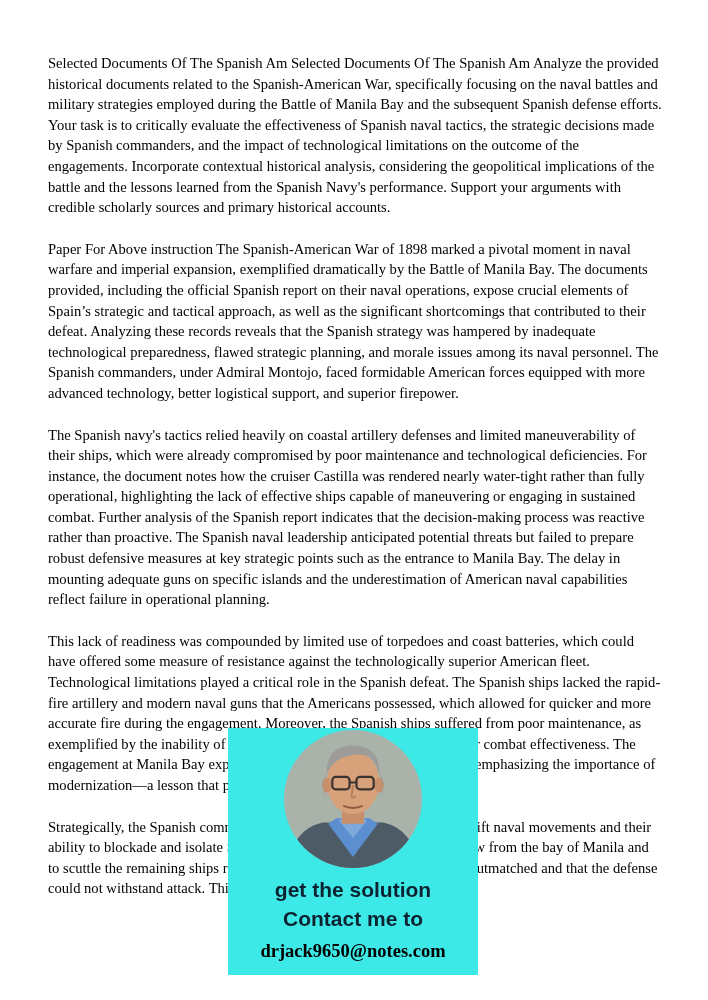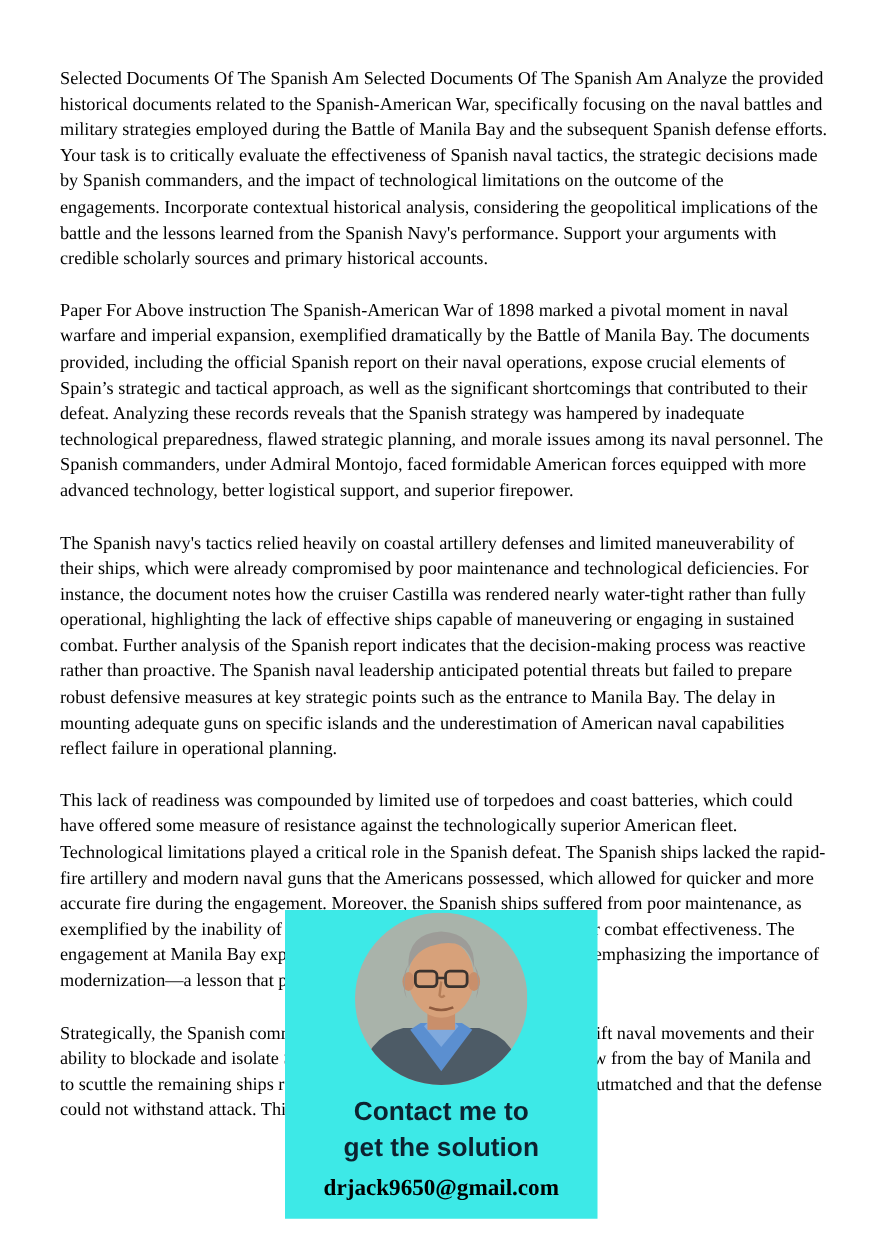--- a/index.html
+++ b/index.html
@@ -101,19 +101,19 @@
         <rect x="35" y="34" width="12.5" height="9" rx="2.5" fill="none" stroke="#3a332e" stroke-width="1.6"></rect>
         <rect x="52.5" y="34" width="12.5" height="9" rx="2.5" fill="none" stroke="#3a332e" stroke-width="1.6"></rect>
         <line x1="47.5" y1="38" x2="52.5" y2="38" stroke="#3a332e" stroke-width="1.4"></line>
 
         <path d="M50 40 L49 48 Q50 50 52 48" fill="none" stroke="#b57e58" stroke-width="1.4"></path>
 
         <path d="M43 55 Q50 58 57 55" fill="none" stroke="#8f5b3e" stroke-width="1.5"></path>
       </svg>
     </div>
     <div class="promo-text">
+      <div>get the solution</div>
       <div>Contact me to</div>
-      <div>get the solution</div>
     </div>
-    <div class="promo-email">drjack9650@gmail.com</div>
+    <div class="promo-email">drjack9650@notes.com</div>
   </div>
 
 </div>
 
 </body></html>

